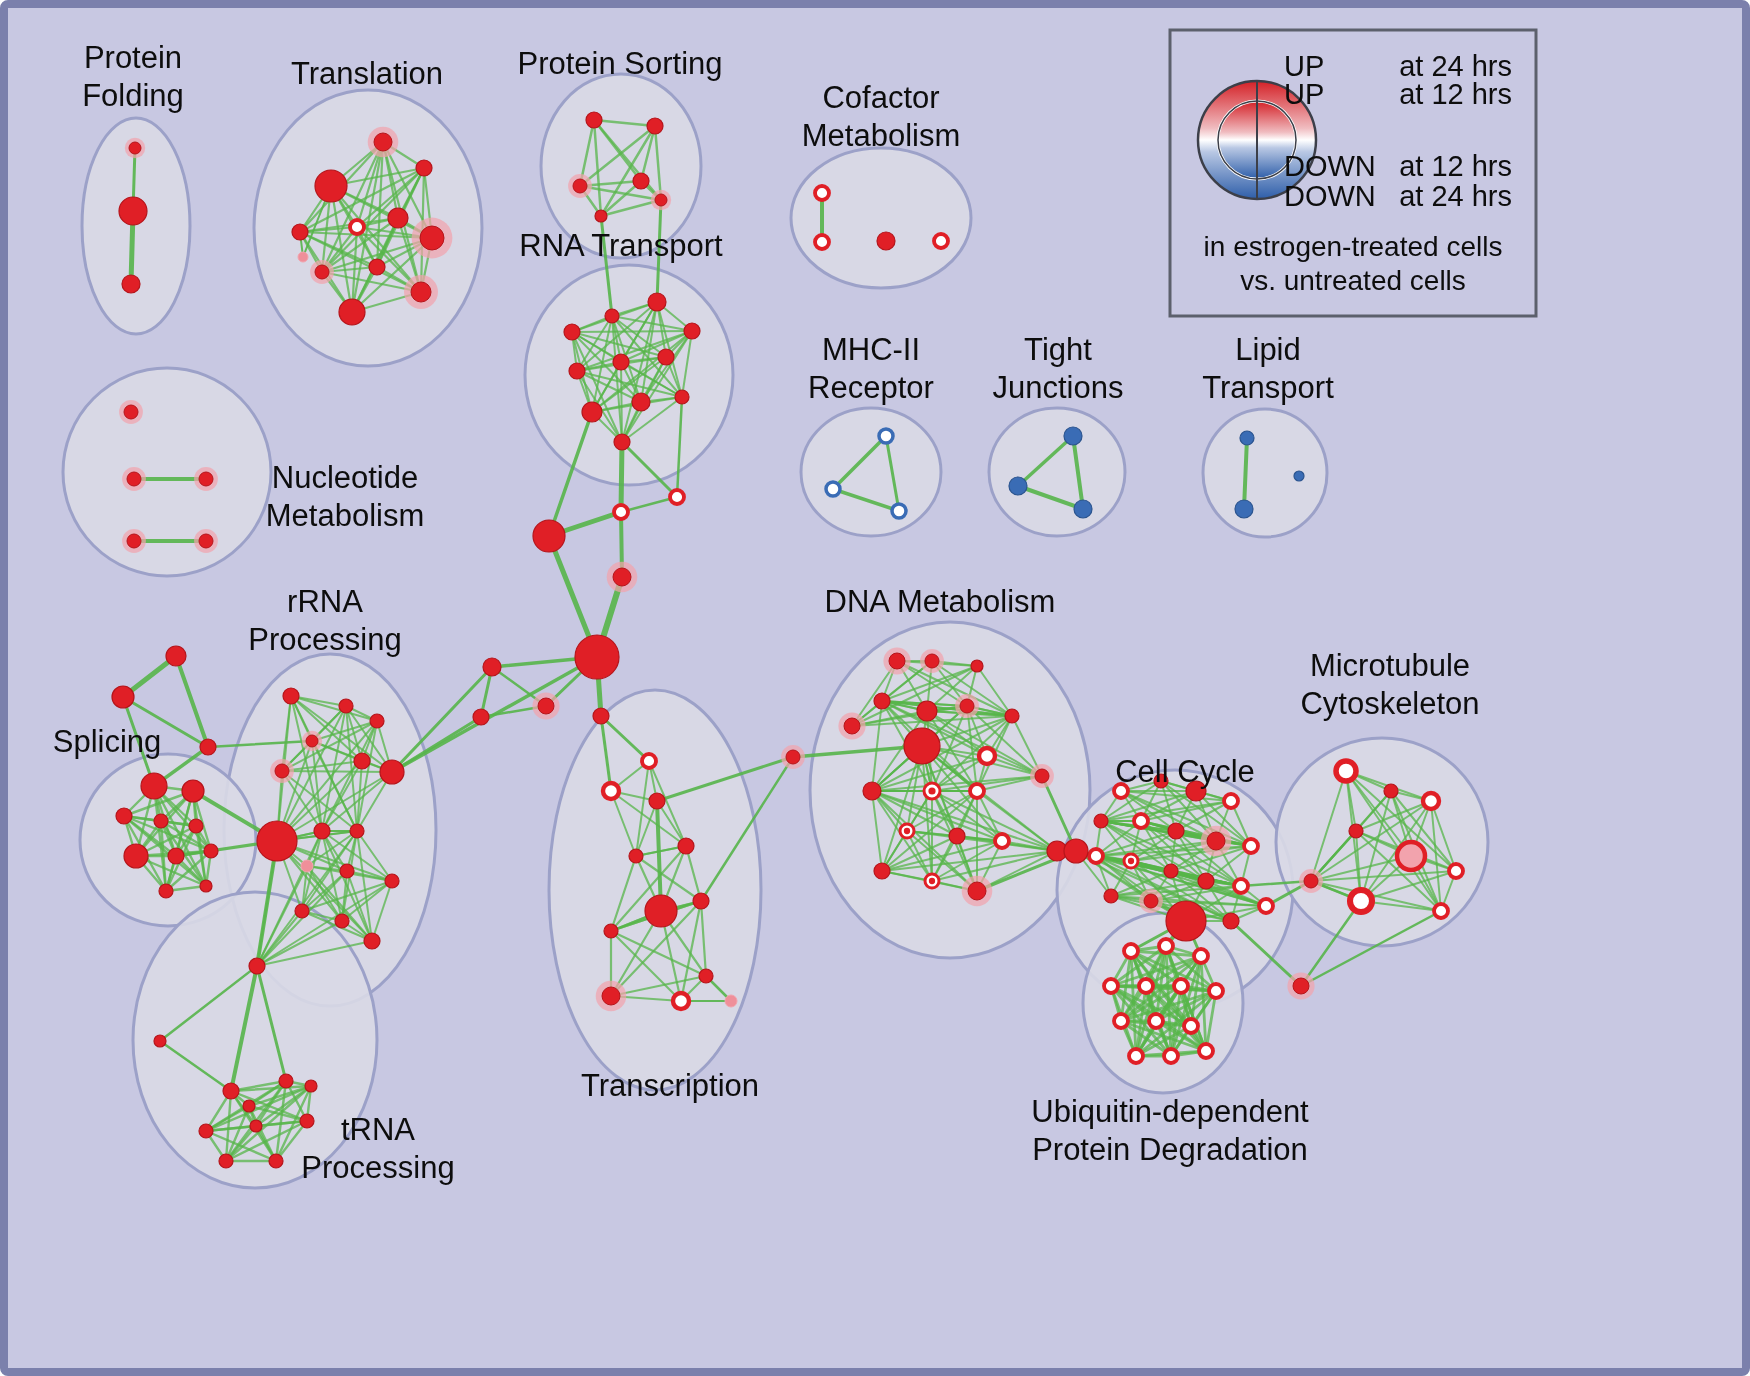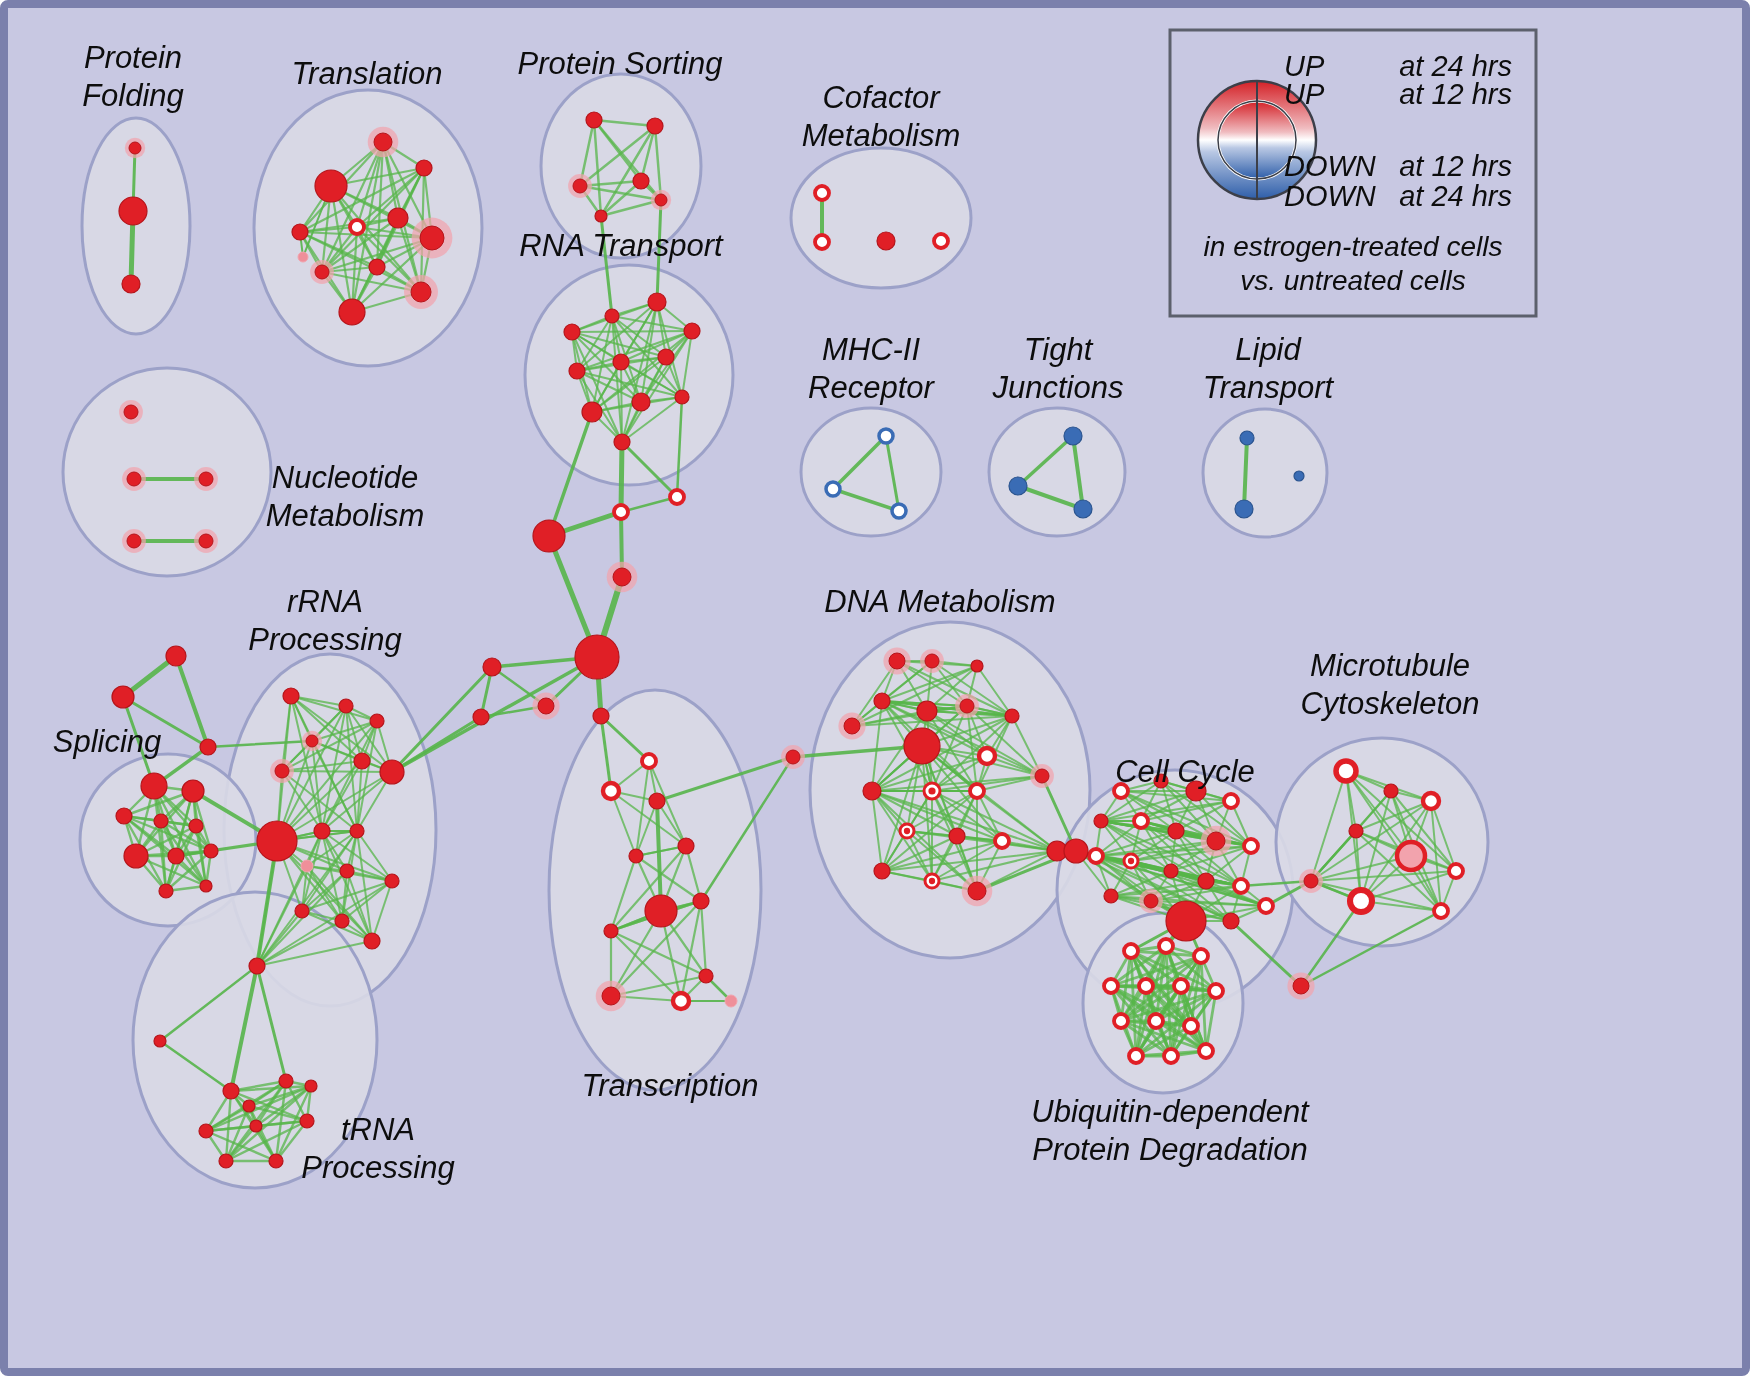--- a/index.html
+++ b/index.html
@@ -1,16 +1,16 @@
 <!DOCTYPE html>
 <html><head>
 <meta charset="utf-8">
 <style>
   html,body{margin:0;padding:0;background:#ffffff;}
-  #stage{width:1750px;height:1376px;position:relative;font-style:italic;}
+  #stage{width:1750px;height:1376px;position:relative;}
   svg{display:block;font-family:"Liberation Sans", sans-serif;}
   .cluster-label{font-size:31px;fill:#0d0d0d;}
   .legend-text{font-size:29px;fill:#0d0d0d;}
   .legend-footer{font-size:28px;fill:#0d0d0d;}
 </style>
 </head>
 <body>
 
 <div id="stage">
   <svg id="net" width="1750" height="1376" viewBox="0 0 1750 1376">

